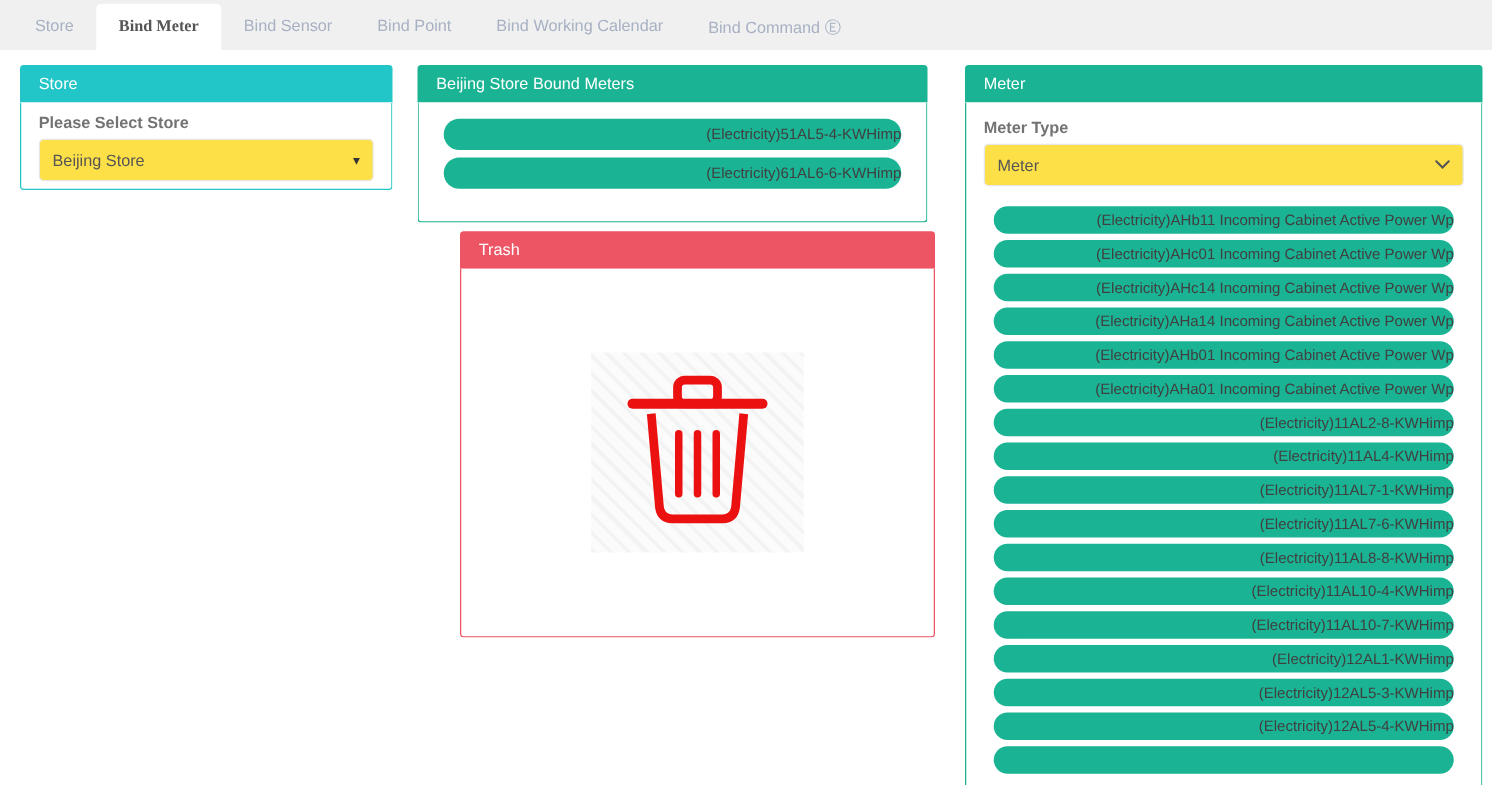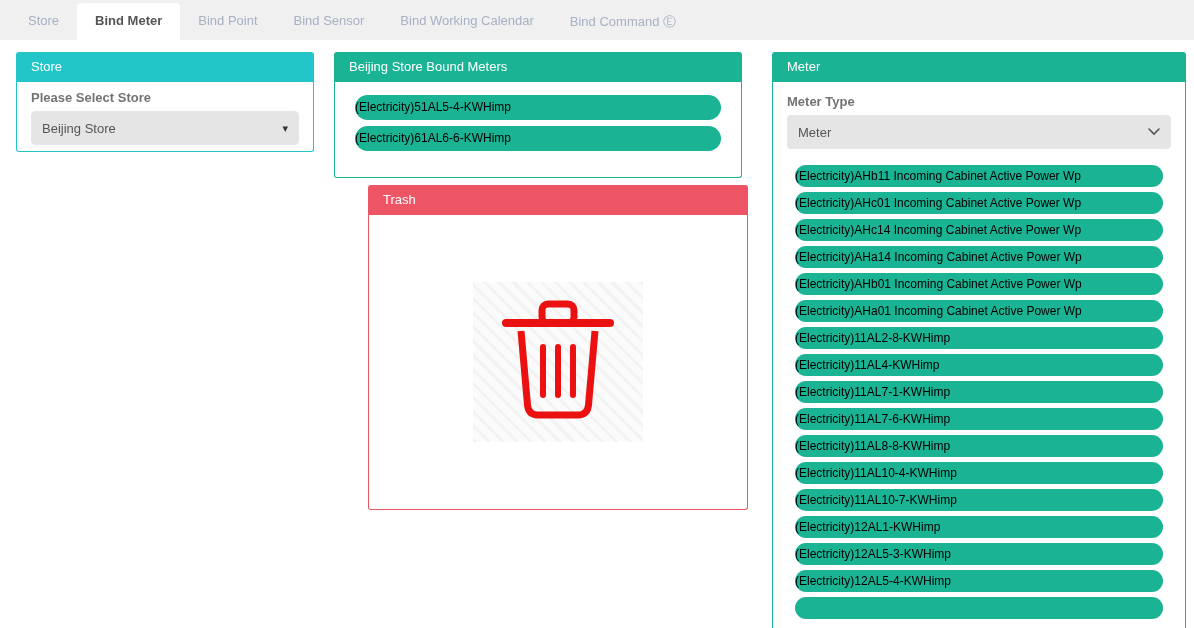--- a/index.html
+++ b/index.html
@@ -10,21 +10,21 @@
   }
   
   .tabbar {
     position:absolute; left:0; top:0; width:100%; height:40px;
     background:#f0f0f1; padding:3px 0 0 10px; display:flex; align-items:stretch;
   }
   .tab {
     padding:10px 18px; font-size:13px; color:#a7b1c2; cursor:pointer;
     white-space:nowrap; border-radius:4px 4px 0 0;
   }
-  .tab.active { background:#fff; color:#555; font-weight:bold; }
+  .tab.active { background:#fff; color:#555; font-weight:bold;font-family:Liberation Serif, serif; }
   
   .content { position:absolute; left:0; top:40px; width:100%; height:588px; }
   .panel { position:absolute; }
   .panel-head {
     height:30px; line-height:30px; padding:0 15px; color:#fff;
     font-size:13px; border-radius:3px 3px 0 0;
   }
   .panel-body {
     background:#fff; border:1px solid #ccc; border-top:none;
     border-radius:0 0 3px 3px;
@@ -45,30 +45,30 @@
   .panel-trash { left:340px; top:145px; width:408px;padding-left:28px; }
   .panel-trash .panel-body { height:295px; display:flex; align-items:center; justify-content:center; }
 
   .panel-meter { left:772px; top:12px; width:414px; }
   .panel-meter .panel-body { height:600px; padding:12px 14px; }
 
   
   .field-label { display:block; font-size:13px; font-weight:700; color:#737373; margin-bottom:6px; }
   .selectbox {
     display:flex; align-items:center; justify-content:space-between;
-    height:34px; padding:0 10px; background:#e5e5e5;
+    height:34px; padding:0 10px; background:#fde047;
     border:1px solid #e5e6e7; border-radius:4px;
     font-size:13px; color:#555; cursor:pointer;
   }
   .selectbox .caret { font-size:11px; color:#333; }
   .chev svg { display:block; }
 
   
   .pill {
-    background:var(--primary); color:#000000; font-size:12px; text-align:left;
+    background:var(--primary); color:#404040; font-size:12px; text-align:right;
     cursor:pointer; overflow:hidden; white-space:nowrap;
   }
   .pill-lg { height:25px; line-height:25px; border-radius:13px; margin-bottom:6px; }
   .pill-lg:last-child { margin-bottom:13px; }
   .pill-sm { height:22px; line-height:22px; border-radius:11px; margin:0 8px 5px; }
   .panel-meter .selectbox { margin-bottom:16px; }
 
   
   .trash-art {
     width:170px; height:160px; display:flex; align-items:center; justify-content:center;
@@ -76,22 +76,22 @@
   }
 </style>
 </head>
 <body>
 
 <div class="page">
 
   <nav class="tabbar" id="tabbar">
       <div class="tab">Store</div>
       <div class="tab active">Bind Meter</div>
+      <div class="tab">Bind Sensor</div>
       <div class="tab">Bind Point</div>
-      <div class="tab">Bind Sensor</div>
       <div class="tab">Bind Working Calendar</div>
       <div class="tab">Bind Command Ⓔ</div>
     </nav>
 
   <div class="content">
 
     <section class="panel panel-store">
       <div class="panel-head head-info">Store</div>
       <div class="panel-body border-info">
         <label class="field-label">Please Select Store</label>

